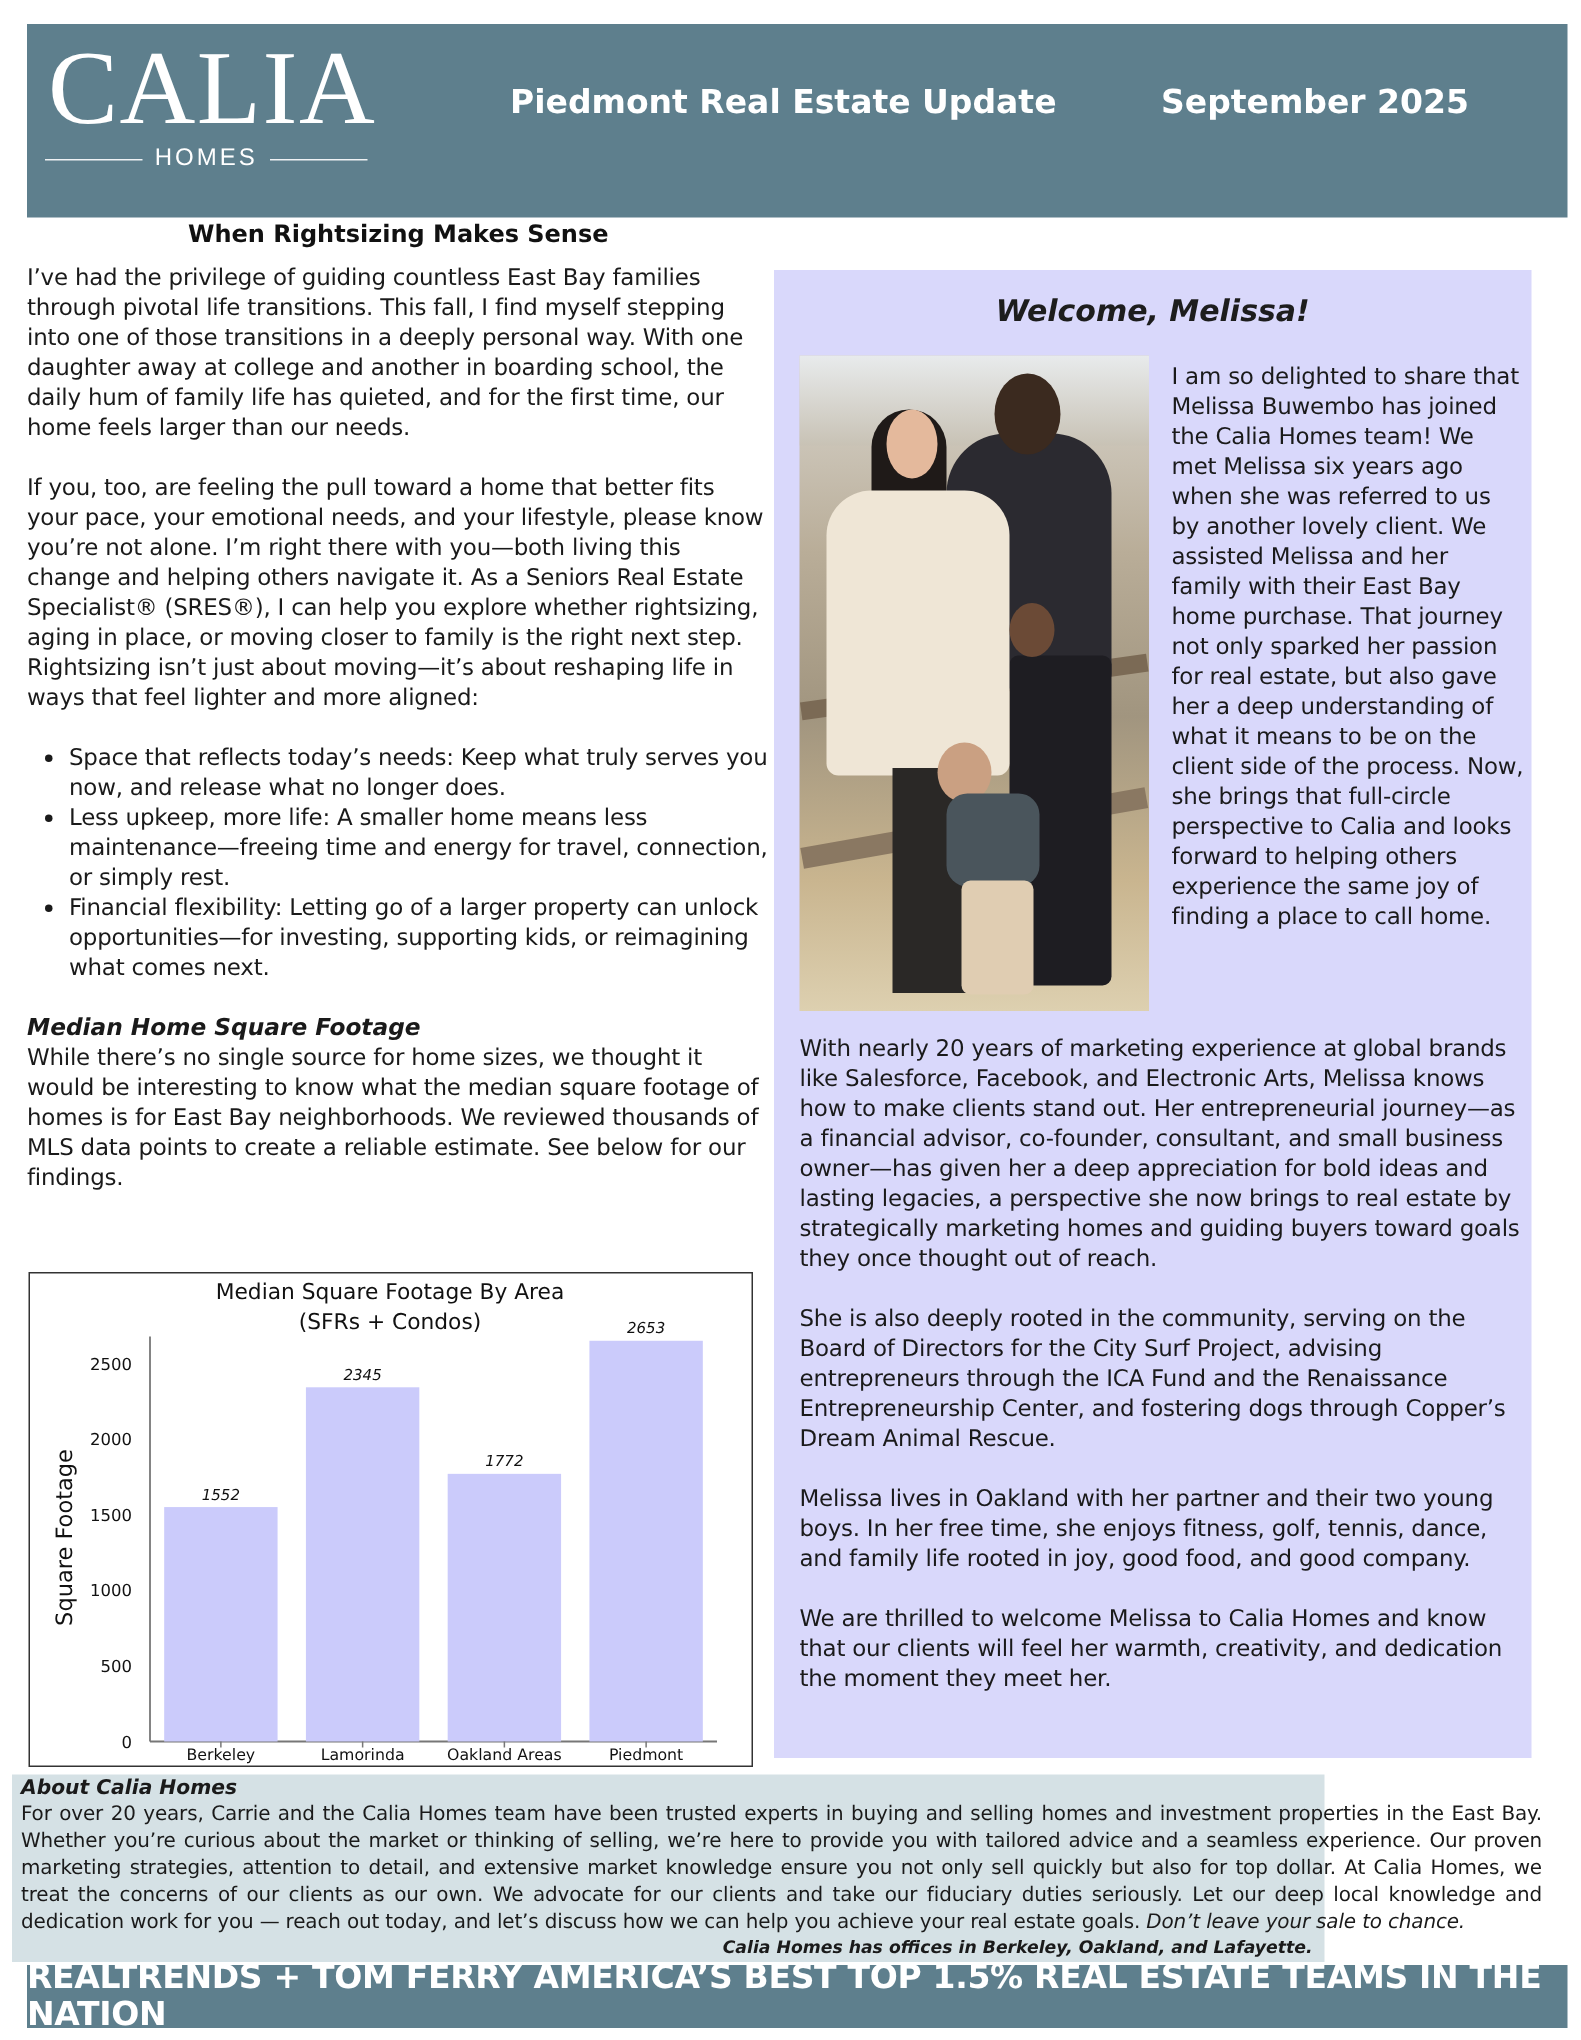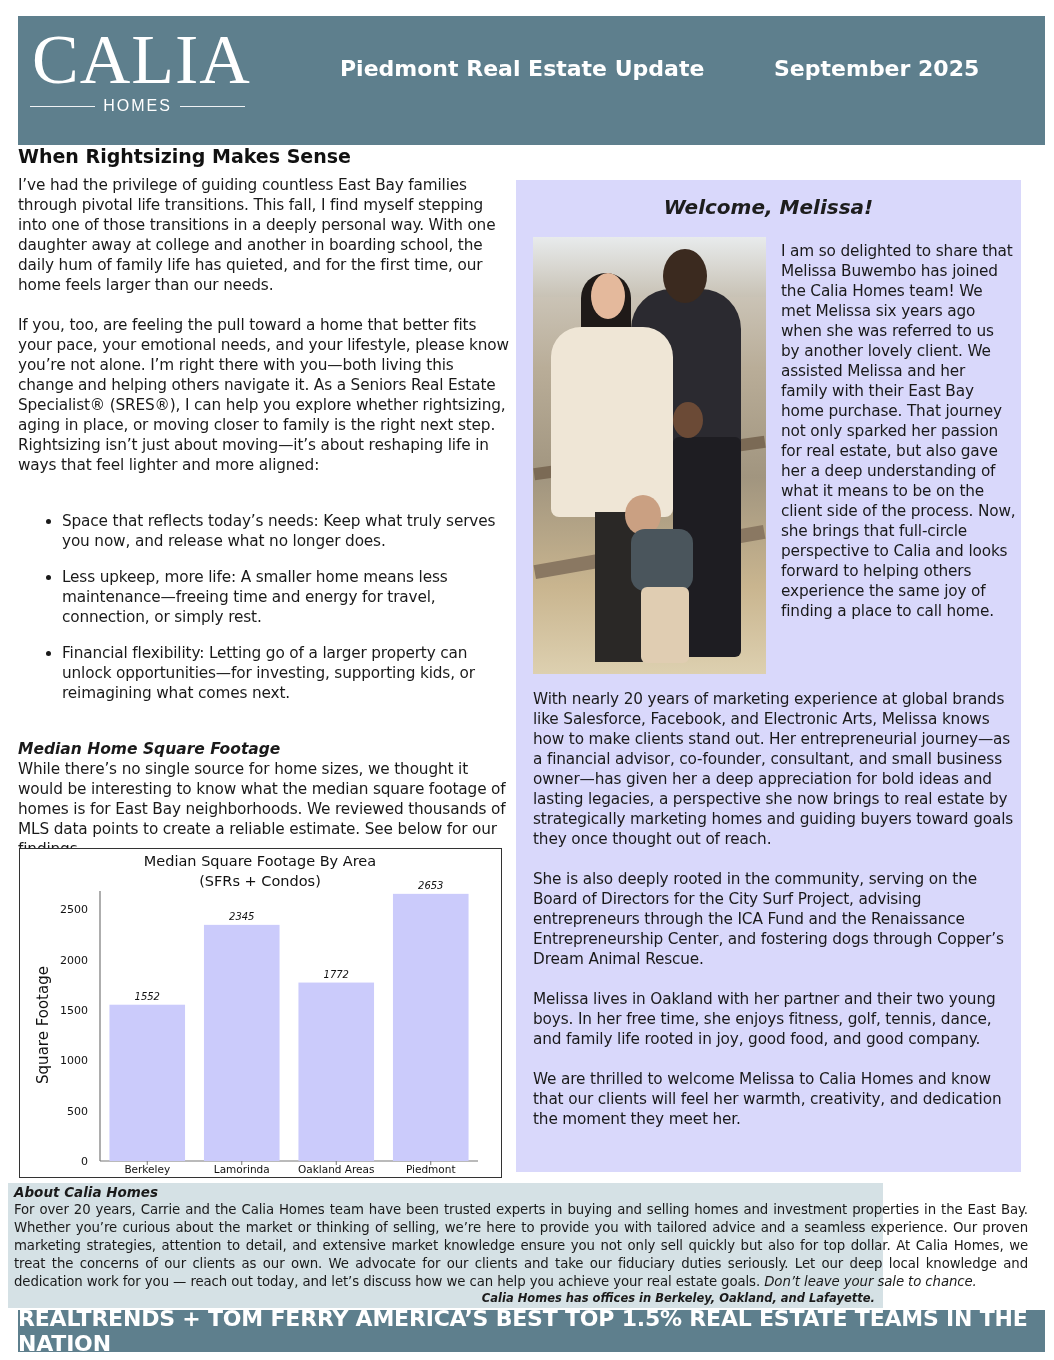--- a/index.html
+++ b/index.html
@@ -16,25 +16,25 @@
               letter-spacing: 2px; }
   .logo-sub .rule { flex: 1; height: 1px; background: #ffffff; opacity: .9; }
   .logo-sub span.txt { padding: 0 8px; }
   .hdr-title { position: absolute; left: 322px; top: 40px; font-family: "DejaVu Sans", sans-serif; font-weight: bold;
                font-size: 22px; color: #ffffff; }
   .hdr-date { position: absolute; left: 756px; top: 40px; font-family: "DejaVu Sans", sans-serif; font-weight: bold;
               font-size: 22px; color: #ffffff; }
 
   
   .left { position: absolute; left: 18px; top: 143px; width: 495px; }
-  .h2 { font-weight: bold; font-size: 19px; line-height: 26px; margin: 0 0 6px 0; color: #111; }
+  .h2 { font-weight: bold; font-size: 16px; line-height: 26px; margin: 0 0 6px 0; color: #111; text-align: center; }
   .p { font-size: 15.3px; line-height: 20px; margin: 0; color: #1a1a1a; letter-spacing: -0.15px; }
   .gap { height: 20px; }
   ul.bullets { margin: 0; padding: 0 0 0 28px; font-size: 15.3px; line-height: 20px; letter-spacing: -0.15px; }
-  ul.bullets li { margin: 16px; }
+  ul.bullets li { margin: 0; }
   .h3 { font-weight: bold; font-style: italic; font-size: 15.5px; line-height: 20px; margin: 0; }
 
   
   .chart { position: absolute; left: 19px; top: 848px; width: 481px; height: 328px;
            border: 1px solid #333; background: #fff; }
   .chart svg { position: absolute; left: 0; top: 0; }
 
   
   .panel { position: absolute; left: 516px; top: 180px; width: 505px; height: 992px; background: var(--panel, #d9d8fb); }
   .welcome { position: absolute; left: 0; width: 100%; top: 15px; text-align: center; font-weight: bold; font-style: italic;

